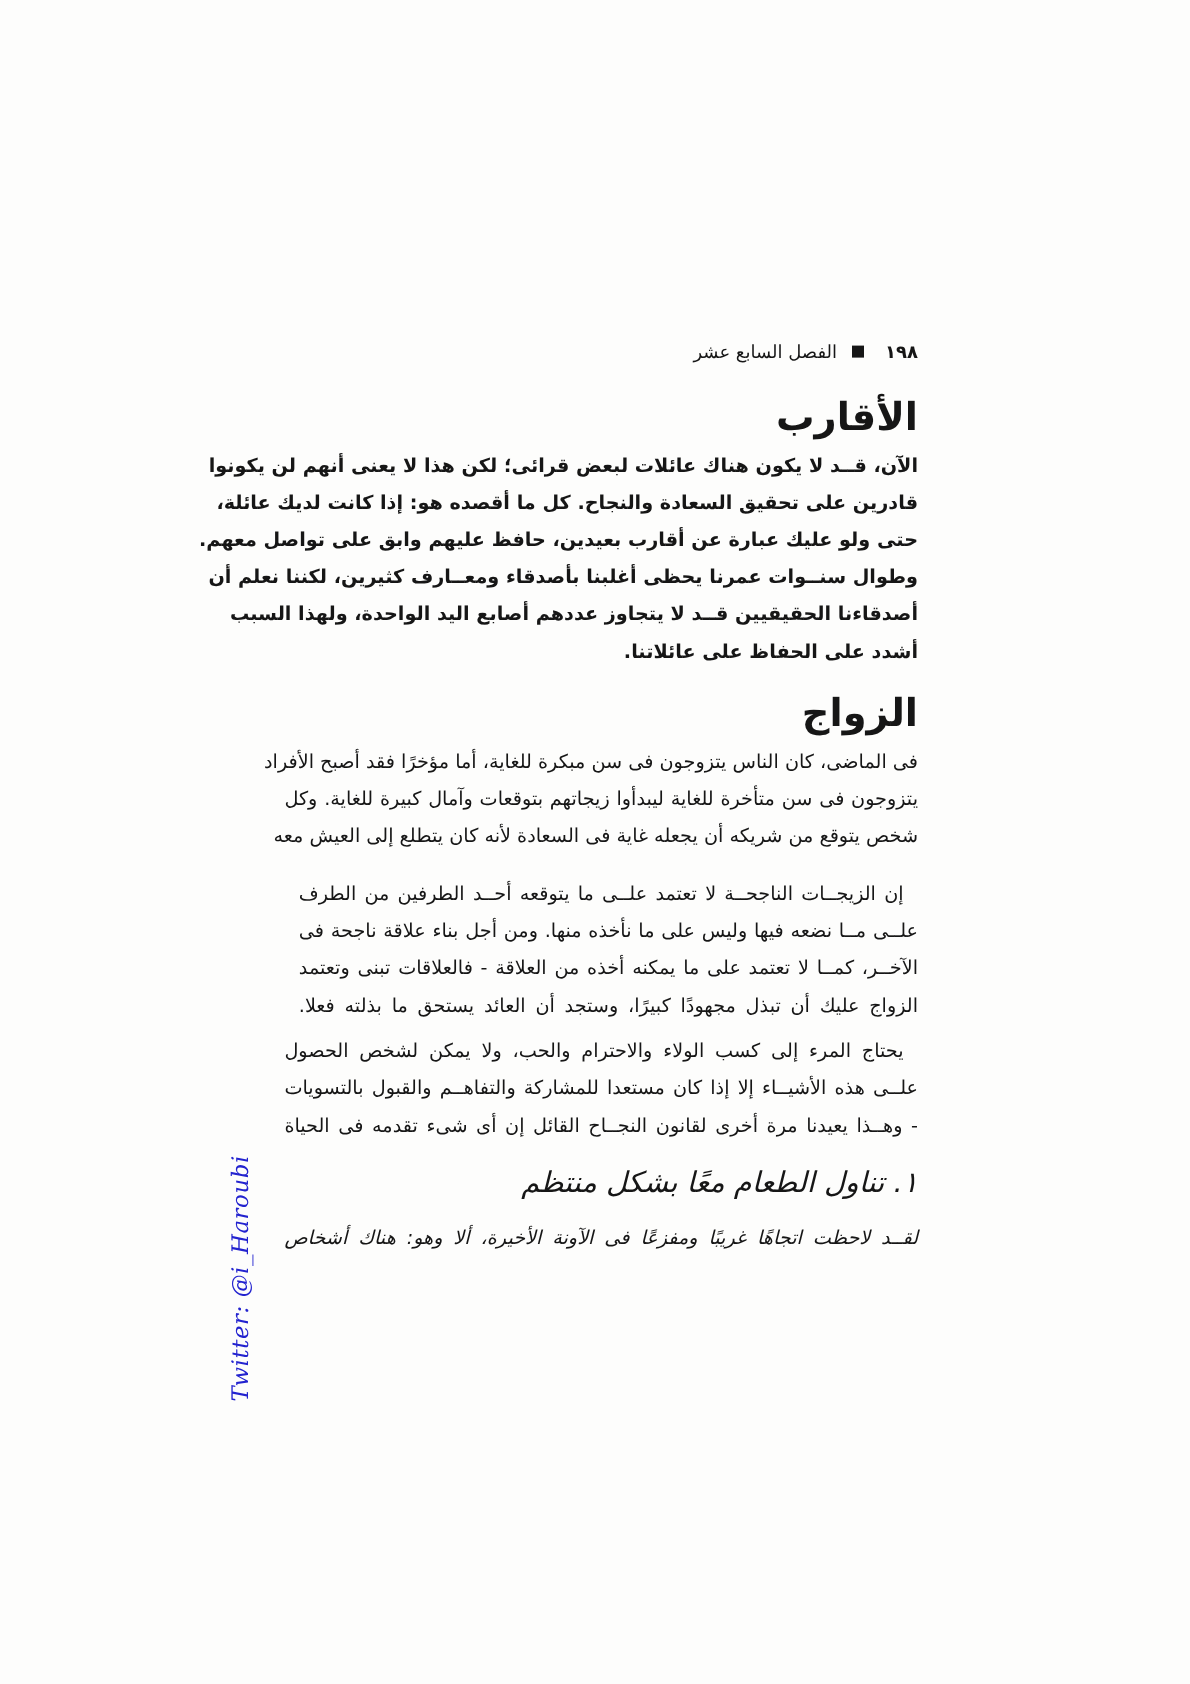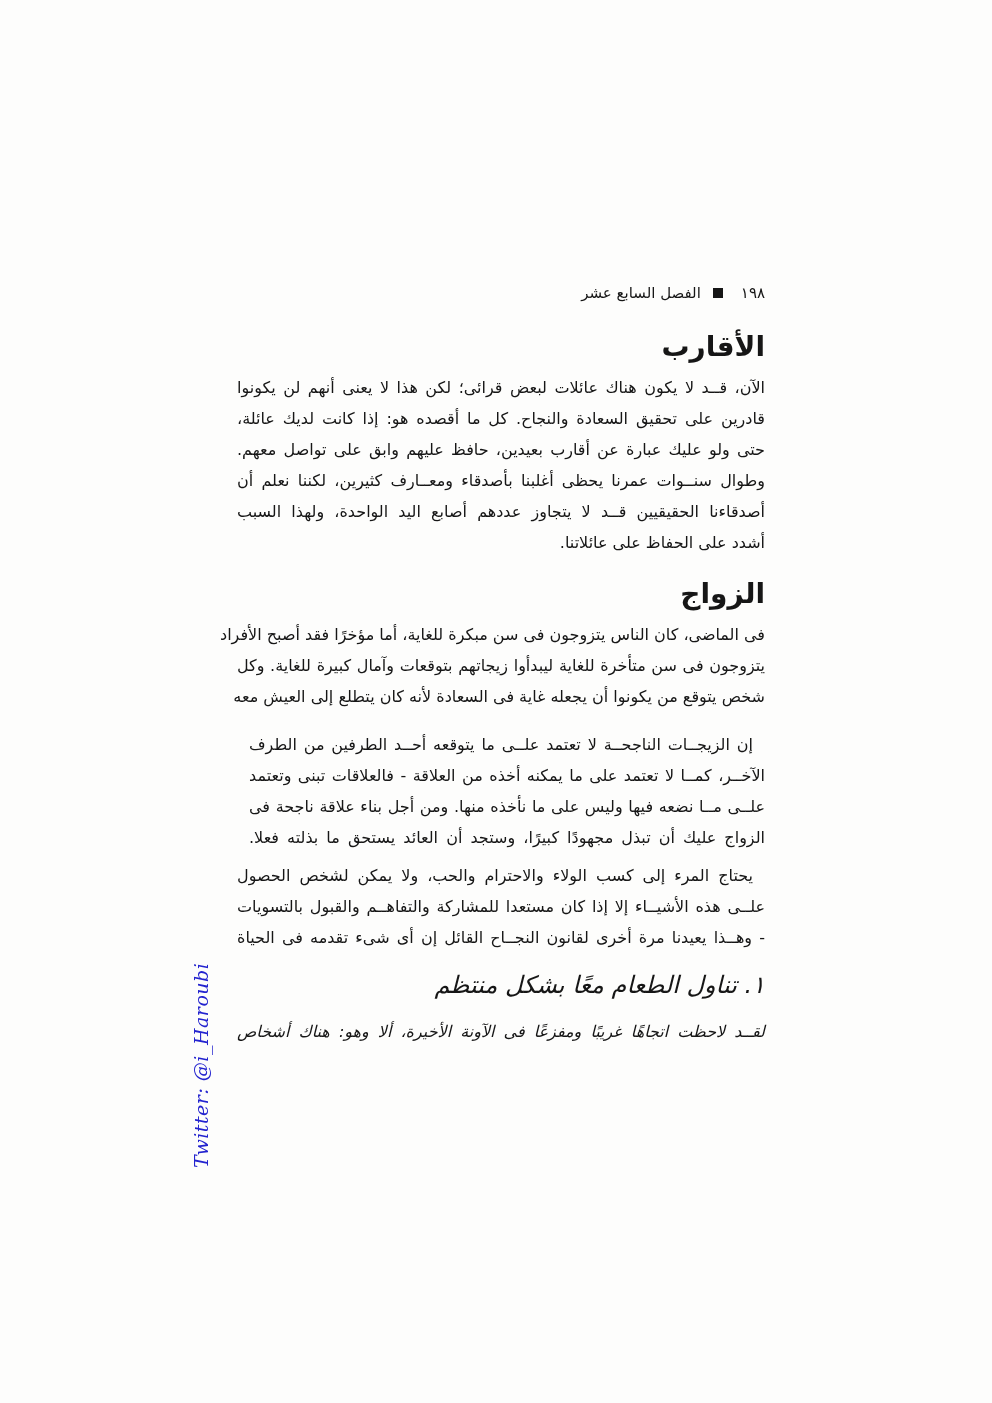--- a/index.html
+++ b/index.html
@@ -23,47 +23,47 @@
   
   .running-header {
     margin-top: 281px;
     display: flex;
     direction: rtl;
     justify-content: flex-start;
     align-items: center;
     font-size: 15px;
     height: 24px;
   }
-  .running-header .page-num { letter-spacing: 1px; }
+  .running-header .page-num { letter-spacing: 1px; font-weight: bold; }
   .sep-square {
     display: inline-block;
     width: 10px; height: 10px;
     background: #161616;
     margin: 0 18px 0 12px;
   }
   
   .h-big {
-    font-size: 28px;
+    font-size: 32px;
     font-weight: bold;
     line-height: 40px;
     text-align: right;
   }
   .h-relatives { margin-top: 22px; }
   .h-marriage  { margin-top: 16px; }
   .h-numbered {
     margin-top: 14px;
     font-size: 24px;
     font-weight: normal;
     font-style: italic;
     line-height: 36px;
     text-align: right;
   }
   
   .para { direction: rtl; }
-  .p1  { margin-top: 5px; }
+  .p1  { margin-top: 5px; font-weight: bold; }
   .zp1 { margin-top: 5px; }
   .zp2 { margin-top: 17px; margin-left: 12px; }
   .zp3 { margin-top: 7px; }
   .plast { margin-top: 13px; font-style: italic; }
   .line {
     font-size: 16px;
     line-height: 31px;
     text-align: justify;
     text-align-last: justify;
     white-space: nowrap;
@@ -110,27 +110,27 @@
       <div class="line">وطوال سنــوات عمرنا يحظى أغلبنا بأصدقاء ومعــارف كثيرين، لكننا نعلم أن</div>
       <div class="line">أصدقاءنا الحقيقيين قــد لا يتجاوز عددهم أصابع اليد الواحدة، ولهذا السبب</div>
       <div class="line short-last">أشدد على الحفاظ على عائلاتنا.</div>
     </div>
 
     <div class="h-big h-marriage">الزواج</div>
 
     <div class="para zp1">
       <div class="line">فى الماضى، كان الناس يتزوجون فى سن مبكرة للغاية، أما مؤخرًا فقد أصبح الأفراد</div>
       <div class="line">يتزوجون فى سن متأخرة للغاية ليبدأوا زيجاتهم بتوقعات وآمال كبيرة للغاية. وكل</div>
-      <div class="line">شخص يتوقع من يكونوا أن يجعله غاية فى السعادة لأنه كان يتطلع إلى العيش معه</div>
+      <div class="line">شخص يتوقع من شريكه أن يجعله غاية فى السعادة لأنه كان يتطلع إلى العيش معه</div>
     </div>
 
     <div class="para zp2">
       <div class="line indent">إن الزيجــات الناجحــة لا تعتمد علــى ما يتوقعه أحــد الطرفين من الطرف</div>
+      <div class="line">علــى مــا نضعه فيها وليس على ما نأخذه منها. ومن أجل بناء علاقة ناجحة فى</div>
       <div class="line">الآخــر، كمــا لا تعتمد على ما يمكنه أخذه من العلاقة - فالعلاقات تبنى وتعتمد</div>
-      <div class="line">علــى مــا نضعه فيها وليس على ما نأخذه منها. ومن أجل بناء علاقة ناجحة فى</div>
       <div class="line">الزواج عليك أن تبذل مجهودًا كبيرًا، وستجد أن العائد يستحق ما بذلته فعلا.</div>
     </div>
 
     <div class="para zp3">
       <div class="line indent">يحتاج المرء إلى كسب الولاء والاحترام والحب، ولا يمكن لشخص الحصول</div>
       <div class="line">علــى هذه الأشيــاء إلا إذا كان مستعدا للمشاركة والتفاهــم والقبول بالتسويات</div>
       <div class="line">- وهــذا يعيدنا مرة أخرى لقانون النجــاح القائل إن أى شىء تقدمه فى الحياة</div>
     </div>
 
     <div class="h-numbered">١. تناول الطعام معًا بشكل منتظم</div>

